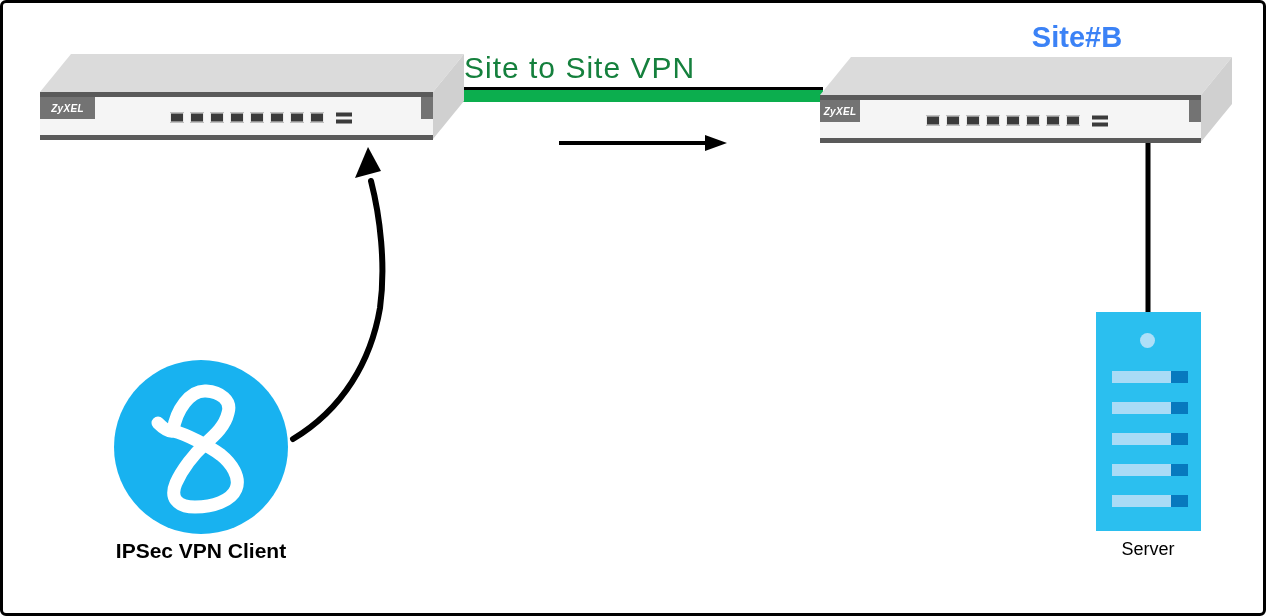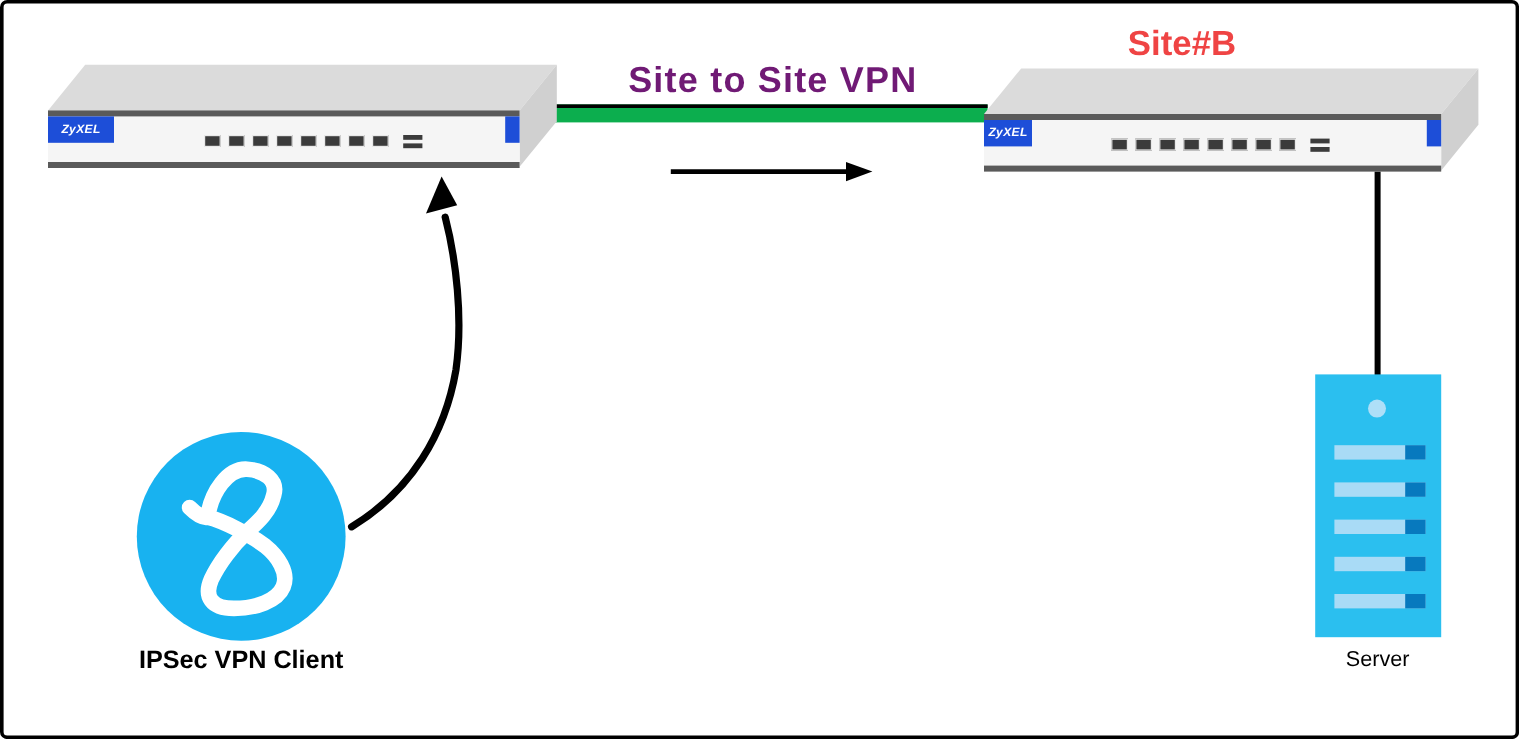--- a/index.html
+++ b/index.html
@@ -12,44 +12,44 @@
     overflow:hidden;
   }
 
   
   .green-link {
     position:absolute; left:458px; top:84px; width:362px; height:15px;
     background:#0cae4e; border-top:3px solid #000;
   }
   .link-label {
     position:absolute; left:461px; top:48px; width:360px;
-    text-align:center; font-size:30px; font-weight:bold; color:#701a75;
+    font-size:30px; font-weight:normal; color:#15803d;
     letter-spacing:1px; white-space:nowrap;
   }
   .siteb-label {
-    position:absolute; left:912px; top:18px; width:140px;
-    text-align:center; font-size:29px; font-weight:bold; color:#ef4444;
+    position:absolute; left:1004px; top:18px; width:140px;
+    text-align:center; font-size:29px; font-weight:bold; color:#3b82f6;
     white-space:nowrap;
   }
 
   
   .device { position:absolute; }
   .top-face {
     position:absolute; height:38px; background:#dbdbdb;
     transform:skewX(-39.2deg); transform-origin:left bottom;
   }
   .side-face {
     position:absolute; width:31px; height:47px; background:#d0d0d0;
     transform:skewY(-50.8deg); transform-origin:left top;
   }
   .front-face {
     position:absolute; height:48px; background:#f5f5f5;
     border-top:5px solid #5a5a5a; border-bottom:5px solid #5a5a5a;
   }
-  .cap { position:absolute; top:0; bottom:16px; background:#1d4ed8; }
+  .cap { position:absolute; top:0; bottom:16px; background:#737373; }
   .cap-left  { left:0; }
   .cap-right { right:0; width:12px; }
   .brand {
     position:absolute; left:0; right:0; top:50%; transform:translateY(-50%);
     text-align:center; color:#fff; font-size:10px; font-weight:bold;
     font-style:italic; letter-spacing:.3px;
   }
   .ports {
     position:absolute; top:55%; transform:translateY(-50%);
     display:flex; align-items:center; gap:6px;

